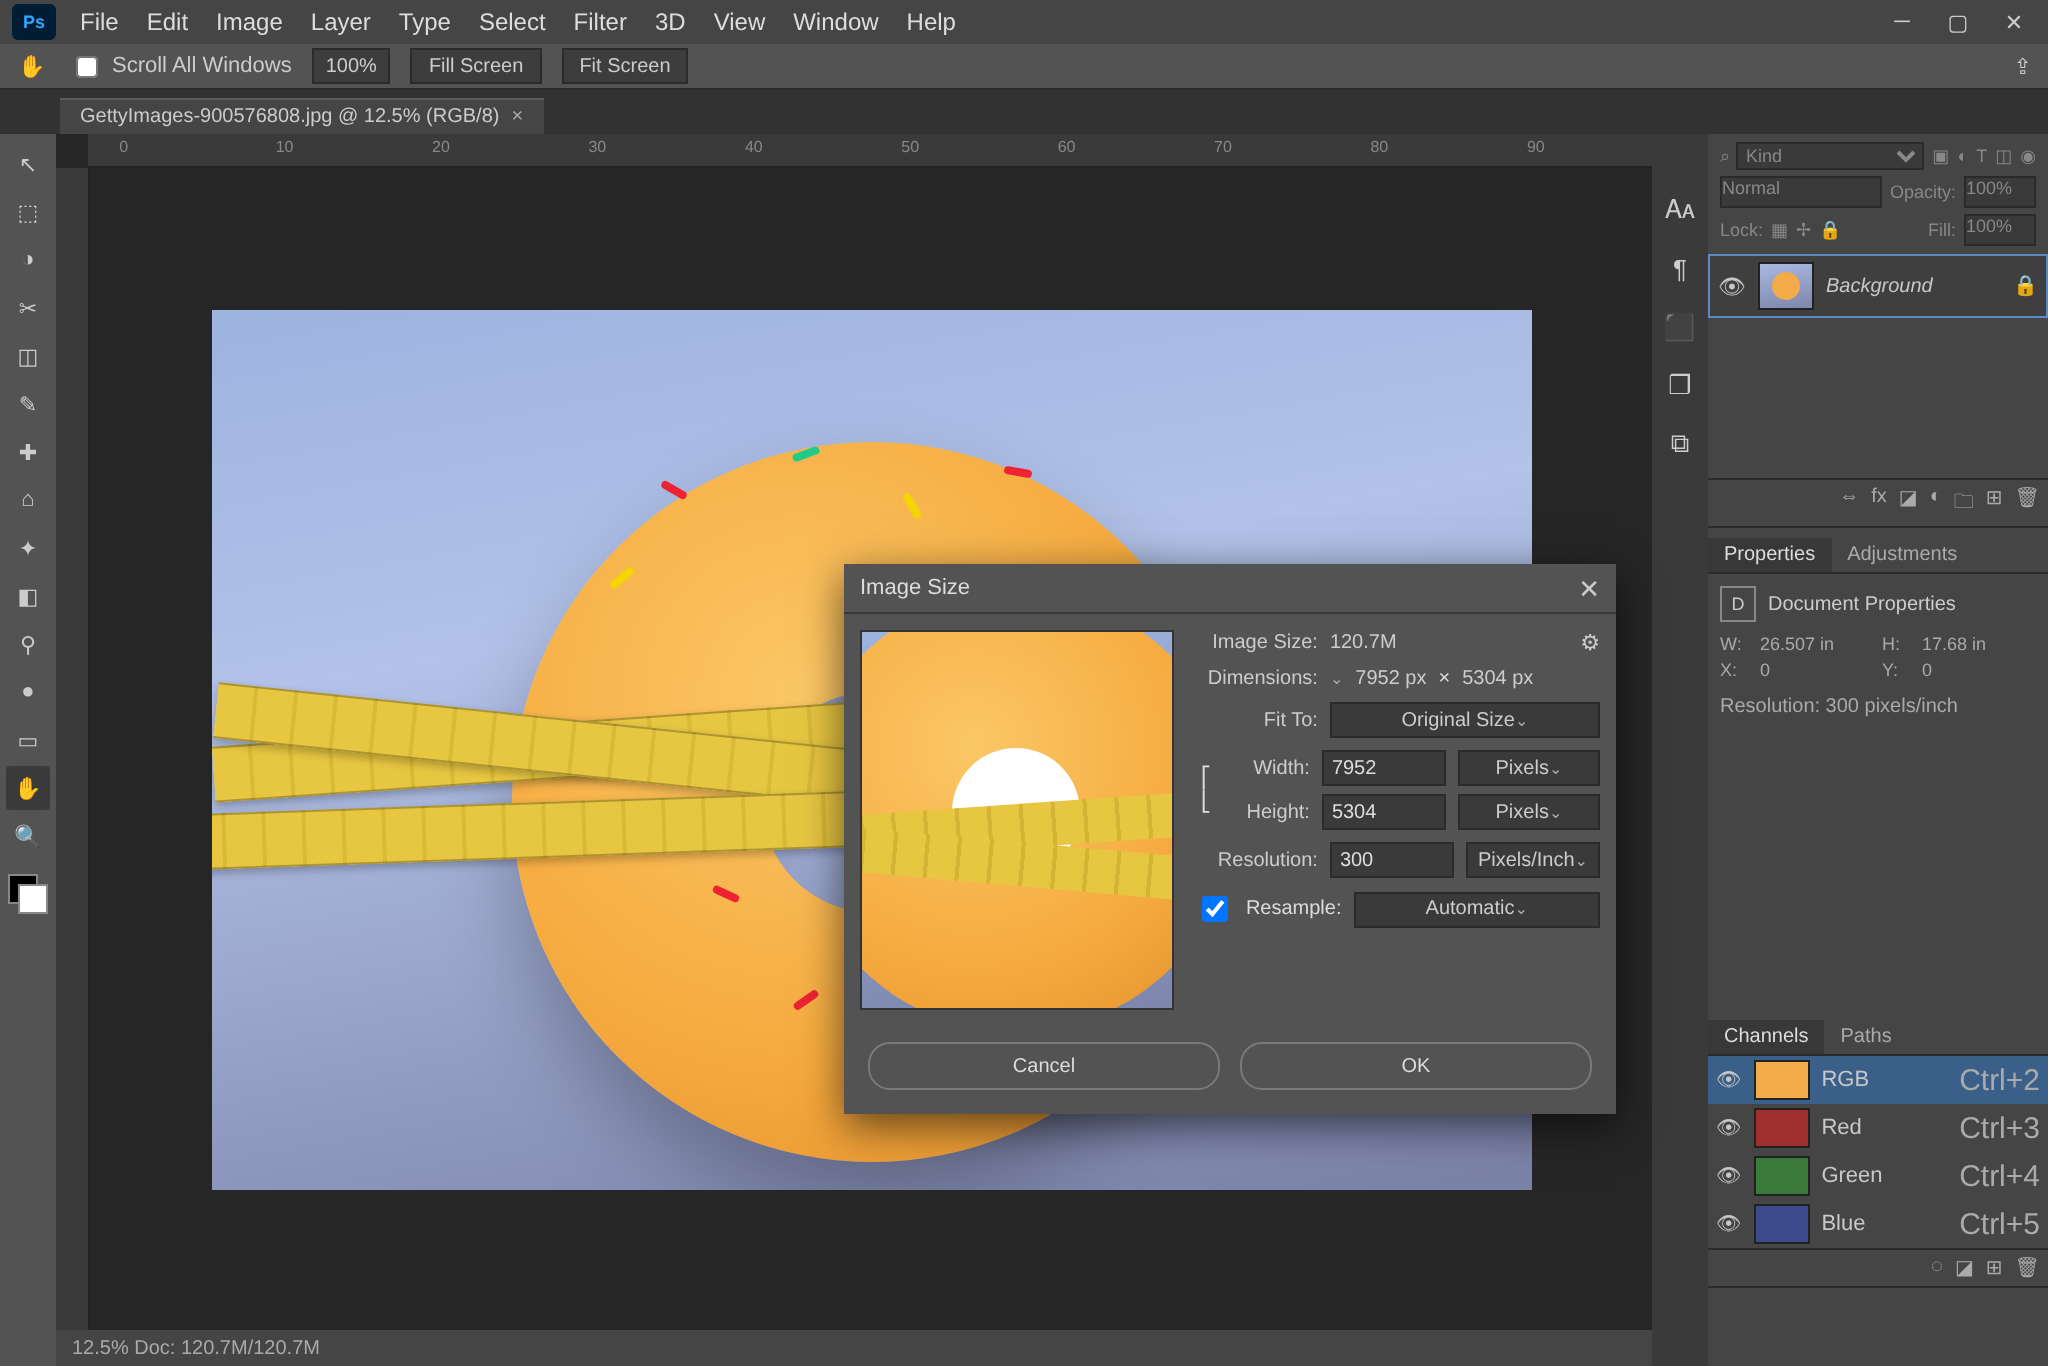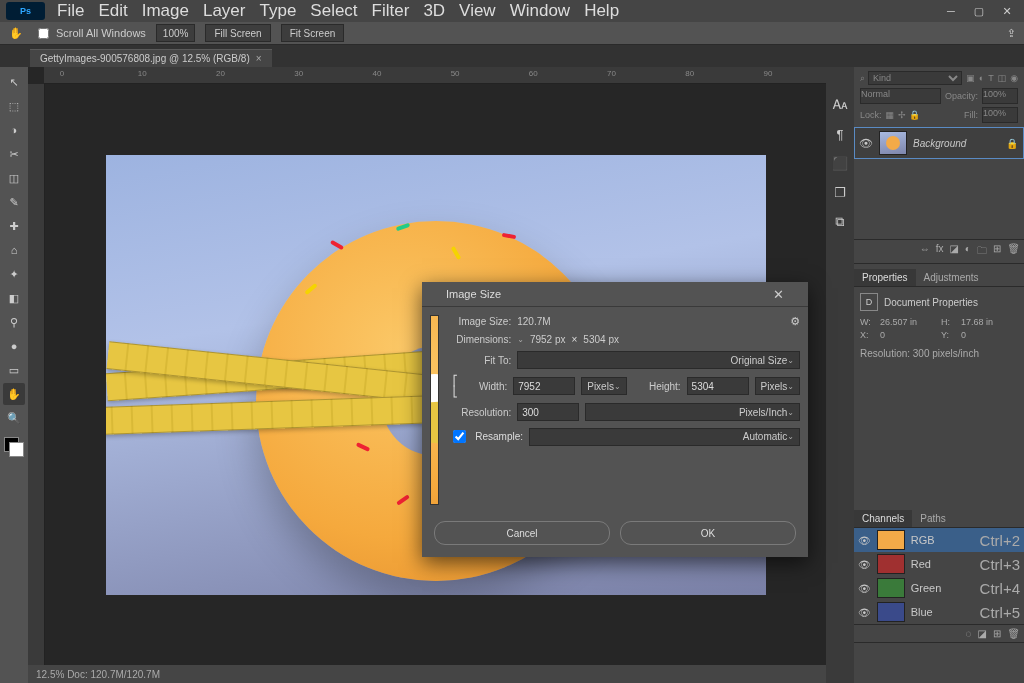--- a/index.html
+++ b/index.html
@@ -1,19 +1,19 @@
 <!DOCTYPE html>
 <html><head>
 <meta charset="utf-8">
 <style>
 html,body{margin:0;padding:0;height:100%;font-family:"Segoe UI",Tahoma,Arial,sans-serif;font-size:11px;color:#c8c8c8;background:#323232;overflow:hidden;user-select:none}
 .app{display:flex;flex-direction:column;width:1024px;height:683px;background:#323232;position:relative}
 .menubar{height:22px;background:#454545;display:flex;align-items:center;padding:0 6px;gap:2px}
-.menubar .logo{width:39px;height:18px;background:#001d34;border-radius:3px;display:flex;align-items:center;justify-content:center;color:#2da6ff;font-weight:bold;font-size:9px;margin-right:4px}
-.menubar .mitem{padding:0 6px;font-size:17px;line-height:22px;color:#ddd}
+.menubar .logo{width:22px;height:18px;background:#001d34;border-radius:3px;display:flex;align-items:center;justify-content:center;color:#2da6ff;font-weight:bold;font-size:9px;margin-right:4px}
+.menubar .mitem{padding:0 6px;font-size:12px;line-height:22px;color:#ddd}
 .win-ctrls{margin-left:auto;display:flex;gap:6px}
 .win-ctrls span{width:22px;height:16px;display:flex;align-items:center;justify-content:center;color:#ccc}
 .optbar{height:22px;background:#535353;display:flex;align-items:center;gap:10px;padding:0 8px;color:#ccc;border-bottom:1px solid #2a2a2a}
 .optbar .hand{width:16px;height:16px;display:flex;align-items:center;justify-content:center}
 .optbar .chk{display:flex;align-items:center;gap:4px}
 .optbar .chk input{width:11px;height:11px}
 .optbar .pct{background:#3d3d3d;border:1px solid #2a2a2a;padding:0 6px;height:16px;display:flex;align-items:center;font-size:10px}
 .optbar .btn{background:#3d3d3d;border:1px solid #2a2a2a;padding:0 8px;height:16px;display:flex;align-items:center;font-size:10px}
 .tabrow{height:22px;background:#323232;display:flex;align-items:flex-end;padding-left:30px}
 .doctab{background:#454545;padding:3px 10px;font-size:10px;color:#ccc;display:flex;align-items:center;gap:6px;border-top:1px solid #5a5a5a}
@@ -62,34 +62,34 @@
 .props .hdr{display:flex;align-items:center;gap:6px;margin-bottom:6px}
 .props .hdr .dicn{width:16px;height:16px;border:1px solid #888;display:flex;align-items:center;justify-content:center;font-size:9px}
 .props .grid{display:grid;grid-template-columns:16px 1fr 16px 1fr;gap:3px 4px;font-size:9px;color:#aaa}
 .ch-item{display:flex;align-items:center;gap:6px;padding:2px 4px}
 .ch-item.sel{background:#3a5f89}
 .ch-item .eye{font-size:10px}
 .ch-item .cthumb{width:26px;height:18px;border:1px solid #222}
 .ch-item .sc{margin-left:auto;font-size:15px;color:#aaa}
 
 .dialog{position:absolute;left:422px;top:282px;width:386px;background:#535353;box-shadow:0 6px 20px rgba(0,0,0,.6);color:#ddd}
-.dialog .titlebar{height:24px;background:#535353;display:flex;align-items:center;padding:0 24px;font-size:11px;border-bottom:1px solid #3a3a3a}
+.dialog .titlebar{height:24px;background:#535353;display:flex;align-items:center;padding:0 8px;font-size:11px;border-bottom:1px solid #3a3a3a}
 .dialog .titlebar .xb{margin-left:auto;font-size:13px;color:#ccc}
 .dialog .body{display:flex;padding:8px;gap:10px}
 .dialog .preview{width:188px;height:188px;background:linear-gradient(170deg,#9db3e0,#7e86ac);position:relative;overflow:hidden;border:1px solid #333}
 .dialog .preview .pdonut{position:absolute;left:50%;top:48%;transform:translate(-50%,-50%);width:220px;height:220px;border-radius:50%;background:radial-gradient(circle at 40% 35%,#fbc766,#f5a93d 60%,#e08a2a)}
 .dialog .preview .phole{position:absolute;left:50%;top:50%;transform:translate(-50%,-50%);width:64px;height:64px;border-radius:50%;background:#fff}
 .dialog .preview .ptape{position:absolute;left:-10%;width:120%;height:22px;background:repeating-linear-gradient(90deg,#e7c642 0 14px,#d4b335 14px 16px)}
 .dialog .fields{flex:1;display:flex;flex-direction:column;gap:6px;font-size:10px}
 .dialog .frow{display:flex;align-items:center;gap:6px}
 .dialog .frow .lbl{width:62px;text-align:right;color:#ccc}
 .dialog .frow .val{color:#ccc}
 .dialog .gear{margin-left:auto;font-size:11px;color:#ccc}
 .dialog input[type=text]{background:#3a3a3a;border:1px solid #2a2a2a;color:#ddd;font-size:10px;height:16px;padding:0 4px;width:52px}
-.dialog .sel{background:#3a3a3a;border:1px solid #2a2a2a;height:16px;display:flex;align-items:center;justify-content:flex-end;padding:0 5px;font-size:10px;flex:1;color:#ccc}
+.dialog .sel{background:#3a3a3a;border:1px solid #2a2a2a;height:16px;display:flex;align-items:center;justify-content:center;padding:0 5px;font-size:10px;flex:1;color:#ccc}
 .dialog .sel .chv{font-size:8px;color:#aaa}
 .dialog .link{width:12px;display:flex;align-items:center;justify-content:center;margin-right:-4px}
 .dialog .btnrow{display:flex;gap:10px;padding:8px 12px 12px}
 .dialog .dbtn{flex:1;height:22px;border:1px solid #7a7a7a;border-radius:11px;display:flex;align-items:center;justify-content:center;font-size:10px;color:#ddd;background:transparent}
 .sub{font-size:10px;color:#aaa}
 </style>
 </head>
 <body>
 
 <div class="app">
@@ -345,21 +345,21 @@
           </div>
         <div class="frow">
             <span class="lbl">Fit To:</span>
             <div class="sel">
               <span>Original Size</span>
               <span class="chv">⌄</span>
             </div>
           </div>
         <div style="display:flex">
           <div class="link">⎡<br>⎣</div>
-          <div style="flex:1;display:flex;flex-direction:row;gap:4px">
+          <div style="flex:1;display:flex;flex-direction:column;gap:4px">
             <div class="frow">
                 <span class="lbl" style="width:50px">Width:</span>
                 <input type="text" value="7952" style="">
                 <div class="sel">
                   <span>Pixels</span>
                   <span class="chv">⌄</span>
                 </div>
               </div>
             <div class="frow">
                 <span class="lbl" style="width:50px">Height:</span>

